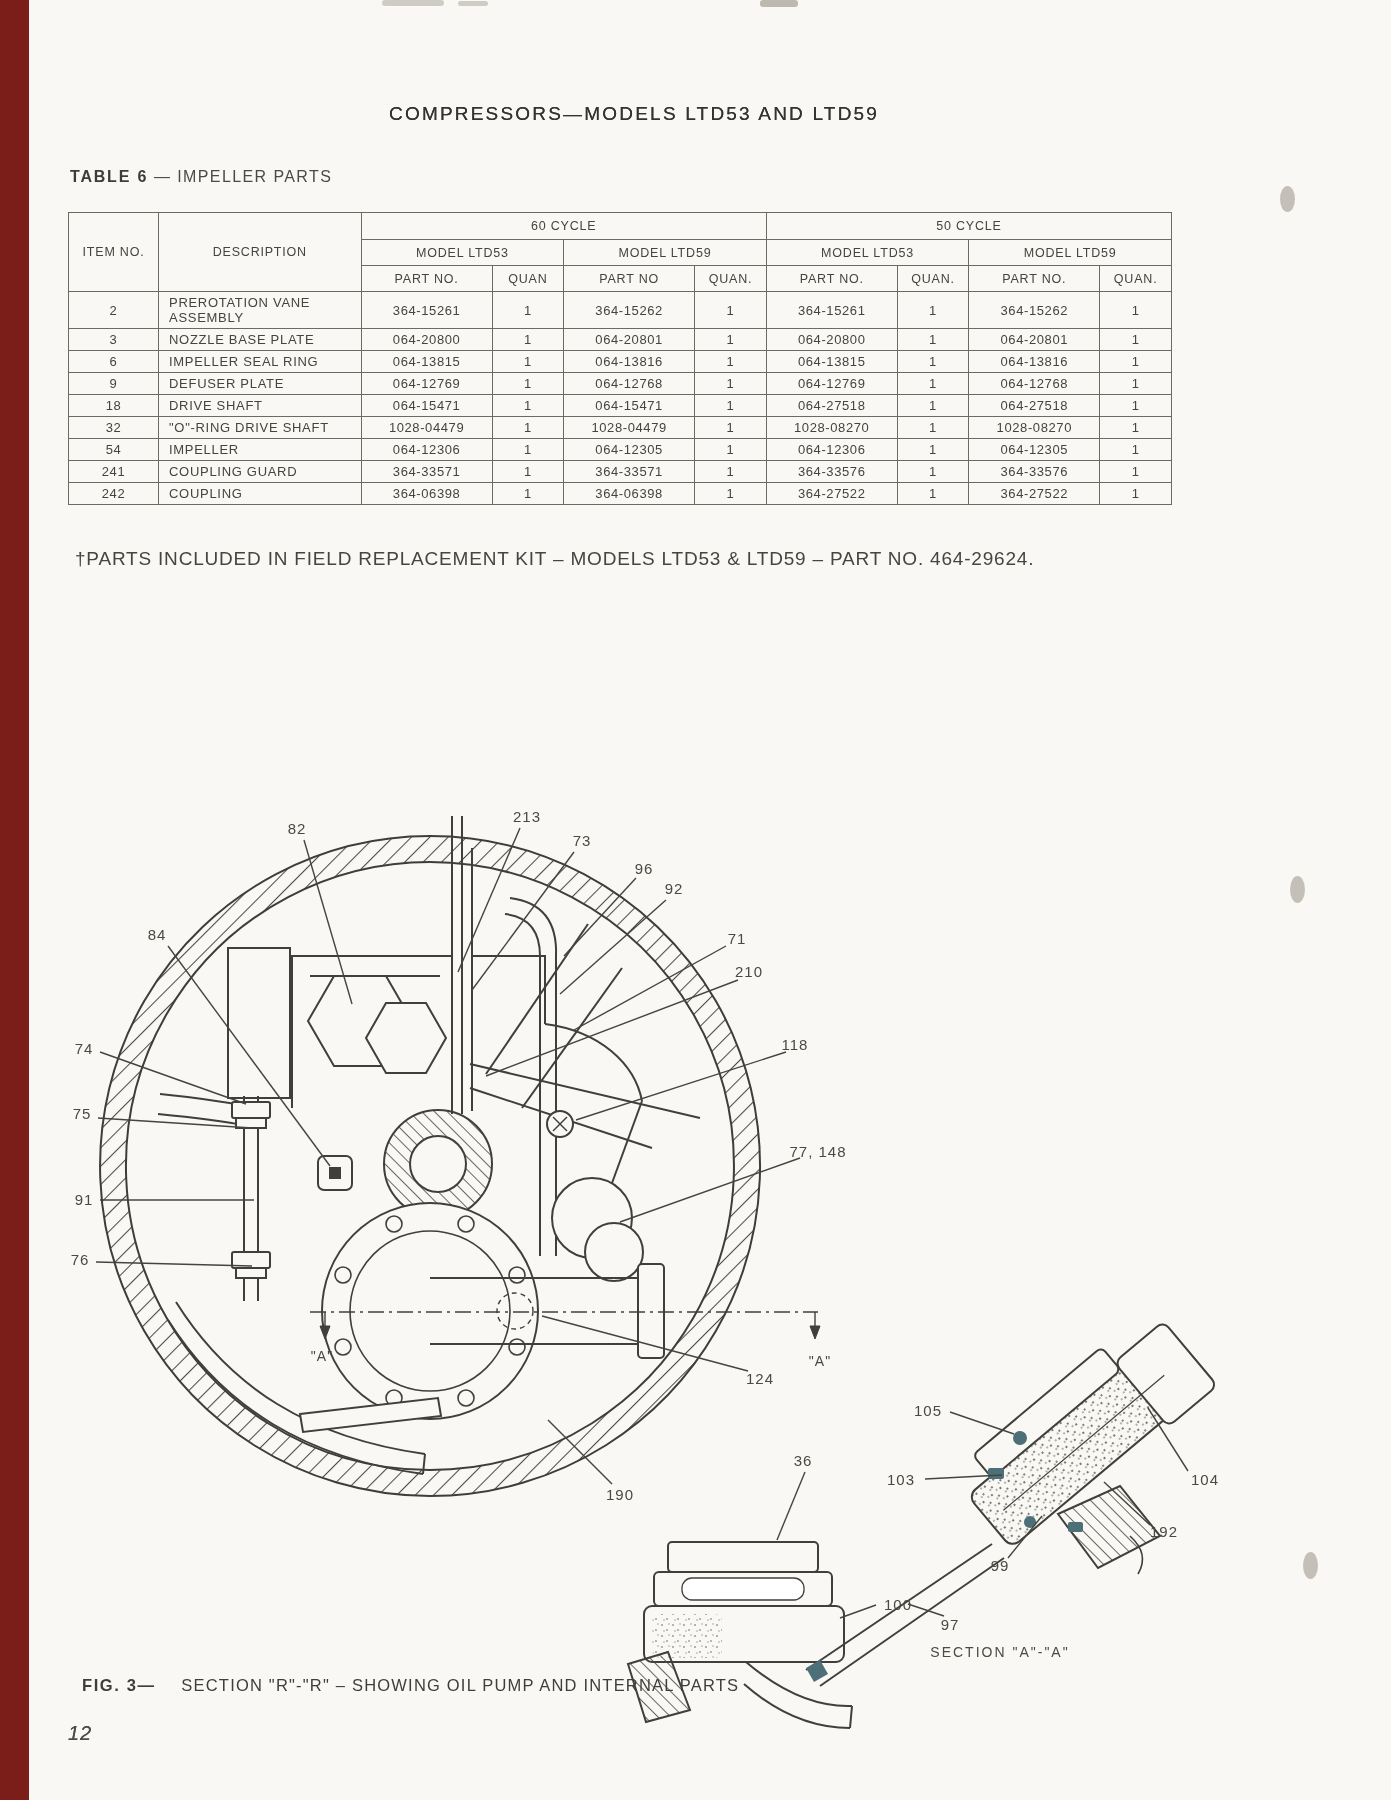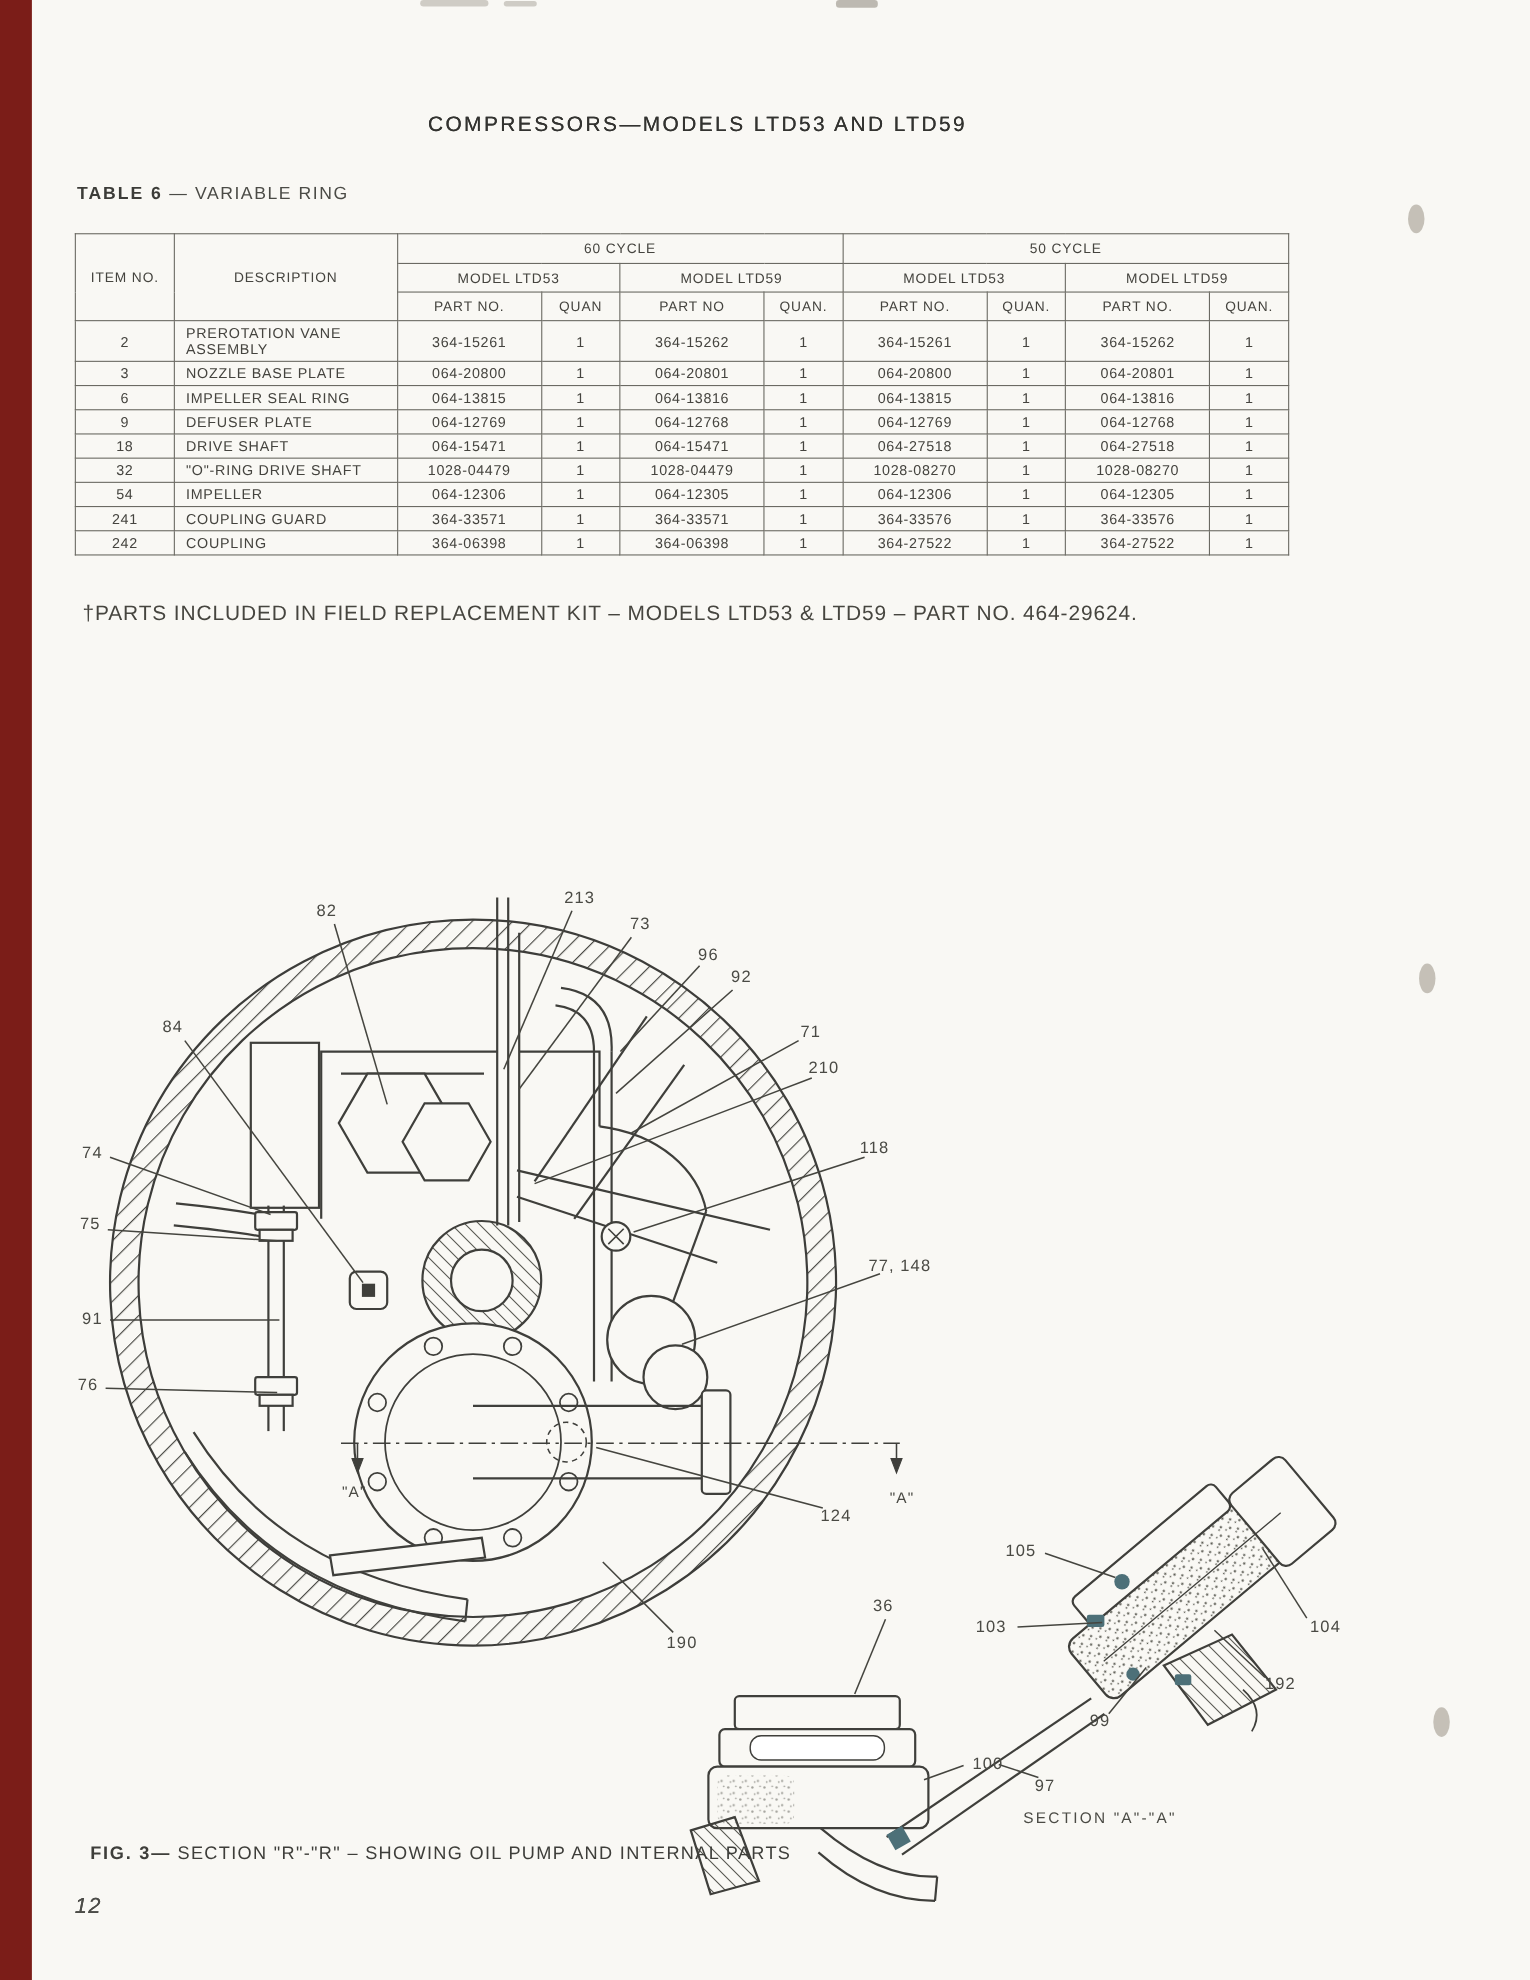--- a/index.html
+++ b/index.html
@@ -52,21 +52,21 @@
     position:absolute;transform:translate(-50%,-50%);
     font-size:14px;letter-spacing:1px;color:#4a4a44;
   }
   .section-label{
     position:absolute;transform:translate(-50%,-50%);
     font-size:14px;letter-spacing:2px;color:#4b4b45;white-space:nowrap;
   }
   .fig-caption{
     position:absolute;left:82px;top:1676px;font-size:16.5px;letter-spacing:1.2px;color:#3e3e3a;white-space:nowrap;
   }
-  .fig-caption b{font-weight:bold;letter-spacing:1.6px;margin-right:0;}
+  .fig-caption b{font-weight:bold;letter-spacing:1.6px;margin-right:20px;}
   .page-number{
     position:absolute;left:68px;top:1722px;font-size:20px;letter-spacing:1px;color:#4c4c48;
     text-shadow:0 0 .4px #4c4c48;
     font-style:italic;
   }
 </style>
 </head>
 <body>
 
 <div class="accent-bar"></div>
@@ -75,21 +75,21 @@
 <div class="smudge" style="left:458px;top:1px;width:30px;height:5px;"></div>
 <div class="smudge" style="left:760px;top:0;width:38px;height:7px;background:#bdb9b1;"></div>
 <div class="punch-mark" style="left:1280px;top:186px;width:15px;height:26px;"></div>
 <div class="punch-mark" style="left:1290px;top:876px;width:15px;height:27px;"></div>
 <div class="punch-mark" style="left:1303px;top:1552px;width:15px;height:27px;"></div>
 
 <div class="doc-title">COMPRESSORS—MODELS LTD53 AND LTD59</div>
 
 <div class="table-title">
   <b>TABLE 6</b>
-  <span>— VARIABLE RING</span>
+  <span>— IMPELLER PARTS</span>
 </div>
 
 <table class="parts">
   <colgroup>
     <col style="width:88px">
       <col style="width:198px">
     <col style="width:128px">
       <col style="width:70px">
     <col style="width:128px">
       <col style="width:70px">

